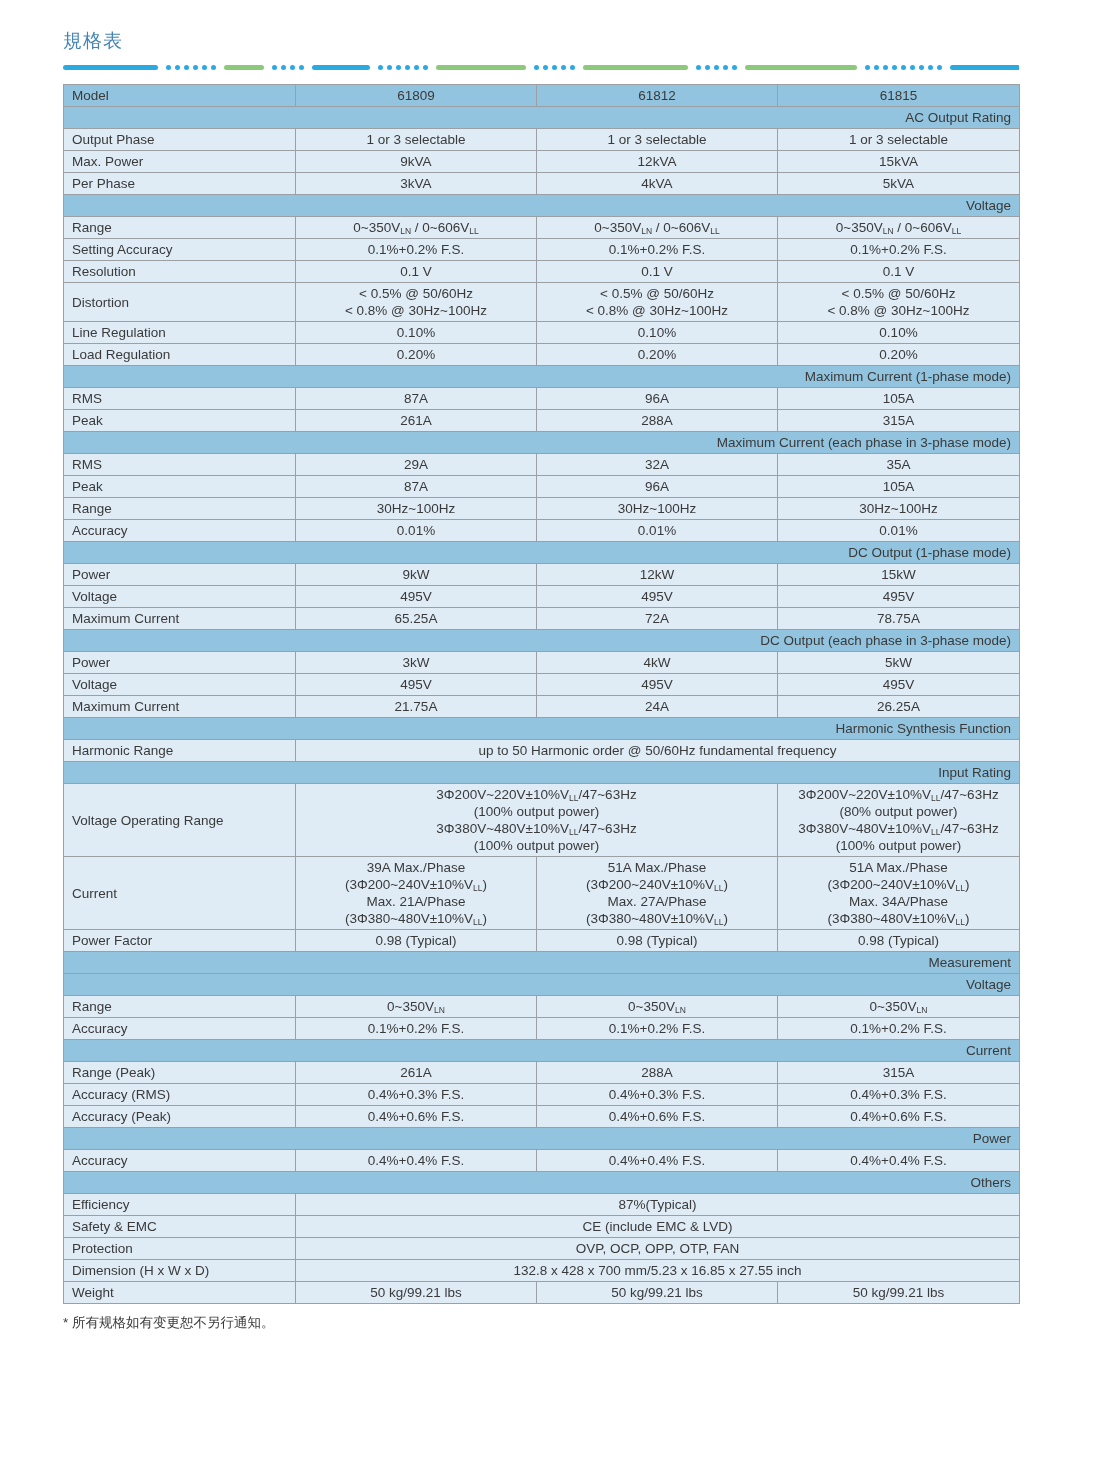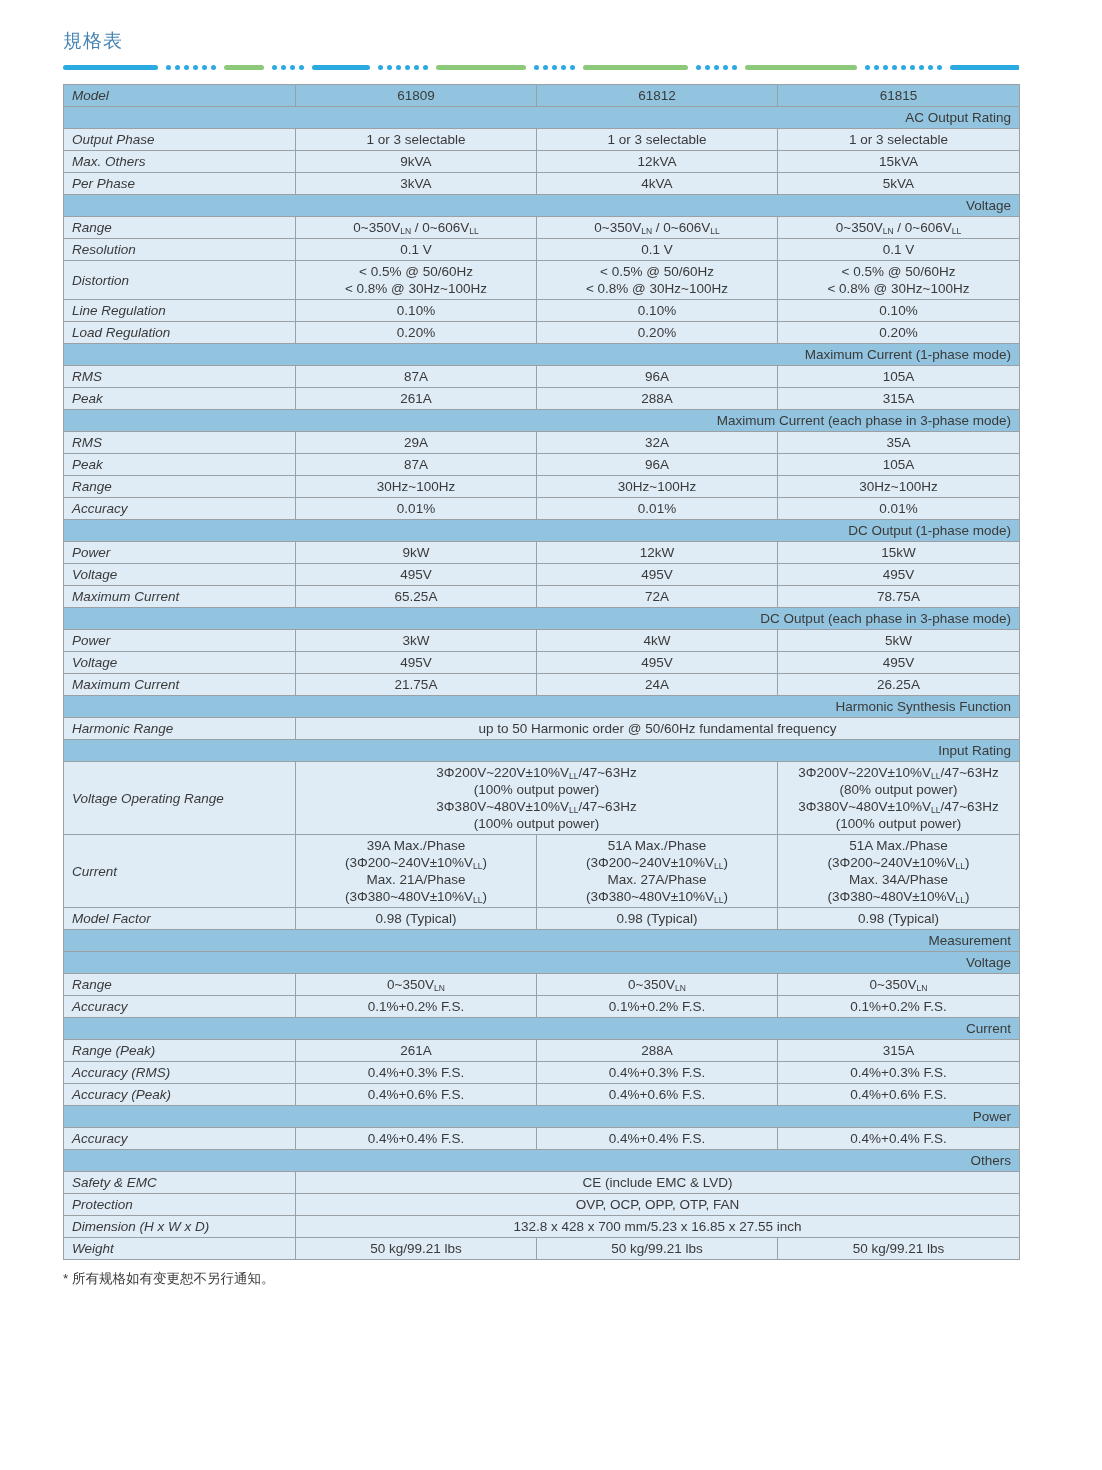--- a/index.html
+++ b/index.html
@@ -52,21 +52,21 @@
   }
   table.spec td{
     border:1px solid var(--grid);
     font-size:13.5px;
     line-height:17px;
     padding:2px 8px;
     height:19px;
     vertical-align:middle;
     background:var(--row-bg);
   }
-  table.spec td.label{text-align:left;font-style:italic;}
+  table.spec td.label{text-align:left;}
   table.spec td.val{text-align:center;}
   table.spec tr.model-row td{background:var(--head-bg);}
   table.spec td.section{
     background:var(--head-bg);
     text-align:right;
   }
   table.spec sub{
     font-size:8.5px;
     line-height:0;
     vertical-align:-2px;
@@ -159,41 +159,47 @@
         <tr>
           <td class="section" colspan="4">AC Output Rating</td>
         </tr>
         <tr>
           <td class="label">Output Phase</td>
           <td class="val">1 or 3 selectable</td>
           <td class="val">1 or 3 selectable</td>
           <td class="val">1 or 3 selectable</td>
         </tr>
         <tr>
-          <td class="label">Max. Others</td>
+          <td class="label">Max. Power</td>
           <td class="val">9kVA</td>
           <td class="val">12kVA</td>
           <td class="val">15kVA</td>
         </tr>
         <tr>
           <td class="label">Per Phase</td>
           <td class="val">3kVA</td>
           <td class="val">4kVA</td>
           <td class="val">5kVA</td>
         </tr>
         <tr>
           <td class="section" colspan="4">Voltage</td>
         </tr>
         <tr>
           <td class="label">Range</td>
           <td class="val">0~350V<sub>LN</sub> / 0~606V<sub>LL</sub></td>
           <td class="val">0~350V<sub>LN</sub> / 0~606V<sub>LL</sub></td>
           <td class="val">0~350V<sub>LN</sub> / 0~606V<sub>LL</sub></td>
         </tr>
         <tr>
+          <td class="label">Setting Accuracy</td>
+          <td class="val">0.1%+0.2% F.S.</td>
+          <td class="val">0.1%+0.2% F.S.</td>
+          <td class="val">0.1%+0.2% F.S.</td>
+        </tr>
+        <tr>
           <td class="label">Resolution</td>
           <td class="val">0.1 V</td>
           <td class="val">0.1 V</td>
           <td class="val">0.1 V</td>
         </tr>
         <tr>
           <td class="label">Distortion</td>
           <td class="val">&lt; 0.5% @ 50/60Hz<br>&lt; 0.8% @ 30Hz~100Hz</td>
           <td class="val">&lt; 0.5% @ 50/60Hz<br>&lt; 0.8% @ 30Hz~100Hz</td>
           <td class="val">&lt; 0.5% @ 50/60Hz<br>&lt; 0.8% @ 30Hz~100Hz</td>
@@ -309,21 +315,21 @@
           <td class="val" colspan="2">3Φ200V~220V±10%V<sub>LL</sub>/47~63Hz<br>(100% output power)<br>3Φ380V~480V±10%V<sub>LL</sub>/47~63Hz<br>(100% output power)</td>
           <td class="val">3Φ200V~220V±10%V<sub>LL</sub>/47~63Hz<br>(80% output power)<br>3Φ380V~480V±10%V<sub>LL</sub>/47~63Hz<br>(100% output power)</td>
         </tr>
         <tr>
           <td class="label">Current</td>
           <td class="val">39A Max./Phase<br>(3Φ200~240V±10%V<sub>LL</sub>)<br>Max. 21A/Phase<br>(3Φ380~480V±10%V<sub>LL</sub>)</td>
           <td class="val">51A Max./Phase<br>(3Φ200~240V±10%V<sub>LL</sub>)<br>Max. 27A/Phase<br>(3Φ380~480V±10%V<sub>LL</sub>)</td>
           <td class="val">51A Max./Phase<br>(3Φ200~240V±10%V<sub>LL</sub>)<br>Max. 34A/Phase<br>(3Φ380~480V±10%V<sub>LL</sub>)</td>
         </tr>
         <tr>
-          <td class="label">Model Factor</td>
+          <td class="label">Power Factor</td>
           <td class="val">0.98 (Typical)</td>
           <td class="val">0.98 (Typical)</td>
           <td class="val">0.98 (Typical)</td>
         </tr>
         <tr>
           <td class="section" colspan="4">Measurement</td>
         </tr>
         <tr>
           <td class="section" colspan="4">Voltage</td>
         </tr>
@@ -366,20 +372,24 @@
         <tr>
           <td class="label">Accuracy</td>
           <td class="val">0.4%+0.4% F.S.</td>
           <td class="val">0.4%+0.4% F.S.</td>
           <td class="val">0.4%+0.4% F.S.</td>
         </tr>
         <tr>
           <td class="section" colspan="4">Others</td>
         </tr>
         <tr>
+          <td class="label">Efficiency</td>
+          <td class="val" colspan="3">87%(Typical)</td>
+        </tr>
+        <tr>
           <td class="label">Safety &amp; EMC</td>
           <td class="val" colspan="3">CE (include EMC &amp; LVD)</td>
         </tr>
         <tr>
           <td class="label">Protection</td>
           <td class="val" colspan="3">OVP, OCP, OPP, OTP, FAN</td>
         </tr>
         <tr>
           <td class="label">Dimension (H x W x D)</td>
           <td class="val" colspan="3">132.8 x 428 x 700 mm/5.23 x 16.85 x 27.55 inch</td>

